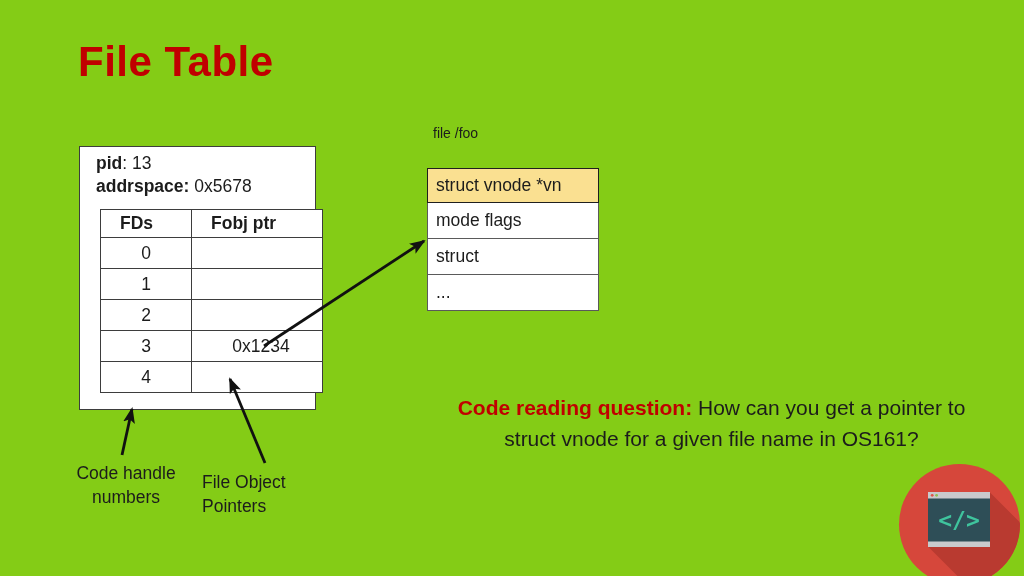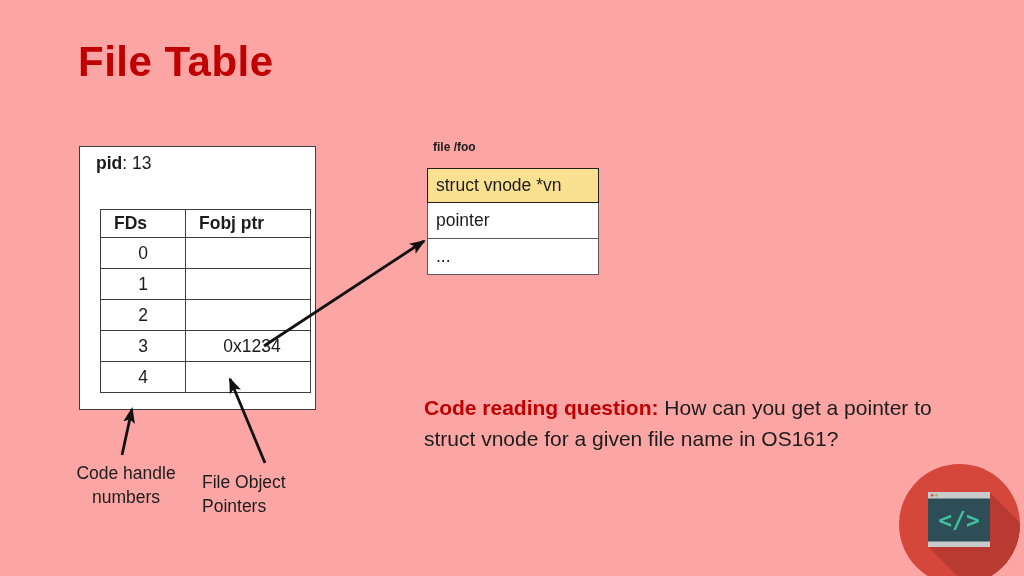--- a/index.html
+++ b/index.html
@@ -1,17 +1,17 @@
 <!DOCTYPE html>
 <html><head>
 <meta charset="utf-8">
 <style>
   html,body{margin:0;padding:0;background:#ffffff;}
   .slide{
-    position:relative;width:1024px;height:576px;background:#fca5a5;
+    position:relative;width:1024px;height:576px;background:#84cc16;
     overflow:hidden;font-family:"Liberation Sans",sans-serif;color:#1c1c1c;
   }
   .b{font-weight:bold;}
 
   
   .title{
     position:absolute;left:78px;top:38px;font-size:42px;font-weight:bold;
     color:#C00000;letter-spacing:0.5px;
   }
 
@@ -27,42 +27,42 @@
   
   table.fd-table{
     position:absolute;left:100px;top:209px;border-collapse:collapse;
     table-layout:fixed;background:#fff;
   }
   table.fd-table td{
     border:1.4px solid #3d3d3d;font-size:17.5px;padding:0;overflow:hidden;
   }
   table.fd-table .c-fd{width:71px;}
   table.fd-table .c-ptr{width:111px;margin-top:13px;}
-  table.fd-table tr.hdr td{height:27px;font-weight:bold;text-align:left;padding-left:13px;}
+  table.fd-table tr.hdr td{height:27px;font-weight:bold;text-align:left;padding-left:19px;}
   table.fd-table tr.data td{height:30px;}
   table.fd-table tr.data td.c-fd{text-align:center;}
   table.fd-table tr.data td.c-ptr{text-align:center;padding-left:8px;}
 
   
   .file-caption{
-    position:absolute;left:433px;top:140px;font-size:12px;font-weight:bold;
+    position:absolute;left:433px;top:125px;font-size:14px;font-weight:normal;
   }
   .vnode-table{position:absolute;left:427px;top:168px;width:172px;}
   .vnode-row{
     box-sizing:border-box;height:36px;border:1px solid #5a5a5a;border-top:none;
     padding-left:8px;display:flex;align-items:center;font-size:17.5px;background:#fff;
   }
   .vnode-row.hl{
     height:35px;border:1.6px solid #1f1f1f;background:#FAE091;text-align:right;
   }
 
   
   .question{
     position:absolute;left:424px;top:393px;width:575px;font-size:21px;
-    line-height:30.5px;white-space:pre-line;color:#1c1c1c;
+    line-height:30.5px;white-space:pre-line;color:#1c1c1c;text-align:center;
   }
   .question .lead{font-weight:bold;color:#C00000;}
 
   
   .label-fh{
     position:absolute;left:60px;top:461px;width:132px;text-align:center;
     font-size:17.5px;line-height:24px;white-space:pre-line;
   }
   .label-fop{
     position:absolute;left:202px;top:470px;width:124px;text-align:left;
@@ -82,20 +82,21 @@
 <body>
 
 <div class="slide">
 
   <div class="title">File Table</div>
 
   <div class="proc-box"></div>
 
   <div class="proc-meta">
     <div><span class="b">pid</span><span>: 13</span></div>
+    <div><span class="b">addrspace:</span><span> 0x5678</span></div>
   </div>
 
   <table class="fd-table">
     <tbody>
         <tr class="hdr">
       <td class="c-fd">FDs</td>
       <td class="c-ptr">Fobj ptr</td>
     </tr>
     <tr class="data">
       <td class="c-fd">0</td>
@@ -116,21 +117,22 @@
     <tr class="data">
       <td class="c-fd">4</td>
       <td class="c-ptr"></td>
     </tr>
   </tbody>
     </table>
 
   <div class="file-caption">file /foo</div>
   <div class="vnode-table">
     <div class="vnode-row hl">struct vnode *vn</div>
-    <div class="vnode-row">pointer</div>
+    <div class="vnode-row">mode flags</div>
+    <div class="vnode-row">struct</div>
     <div class="vnode-row">...</div>
   </div>
 
   <div class="question"><span class="lead">Code reading question:</span><span> How can you get a pointer to
 struct vnode for a given file name in OS161?</span></div>
 
   <div class="label-fh">Code handle
 numbers</div>
   <div class="label-fop">File Object
 Pointers</div>

